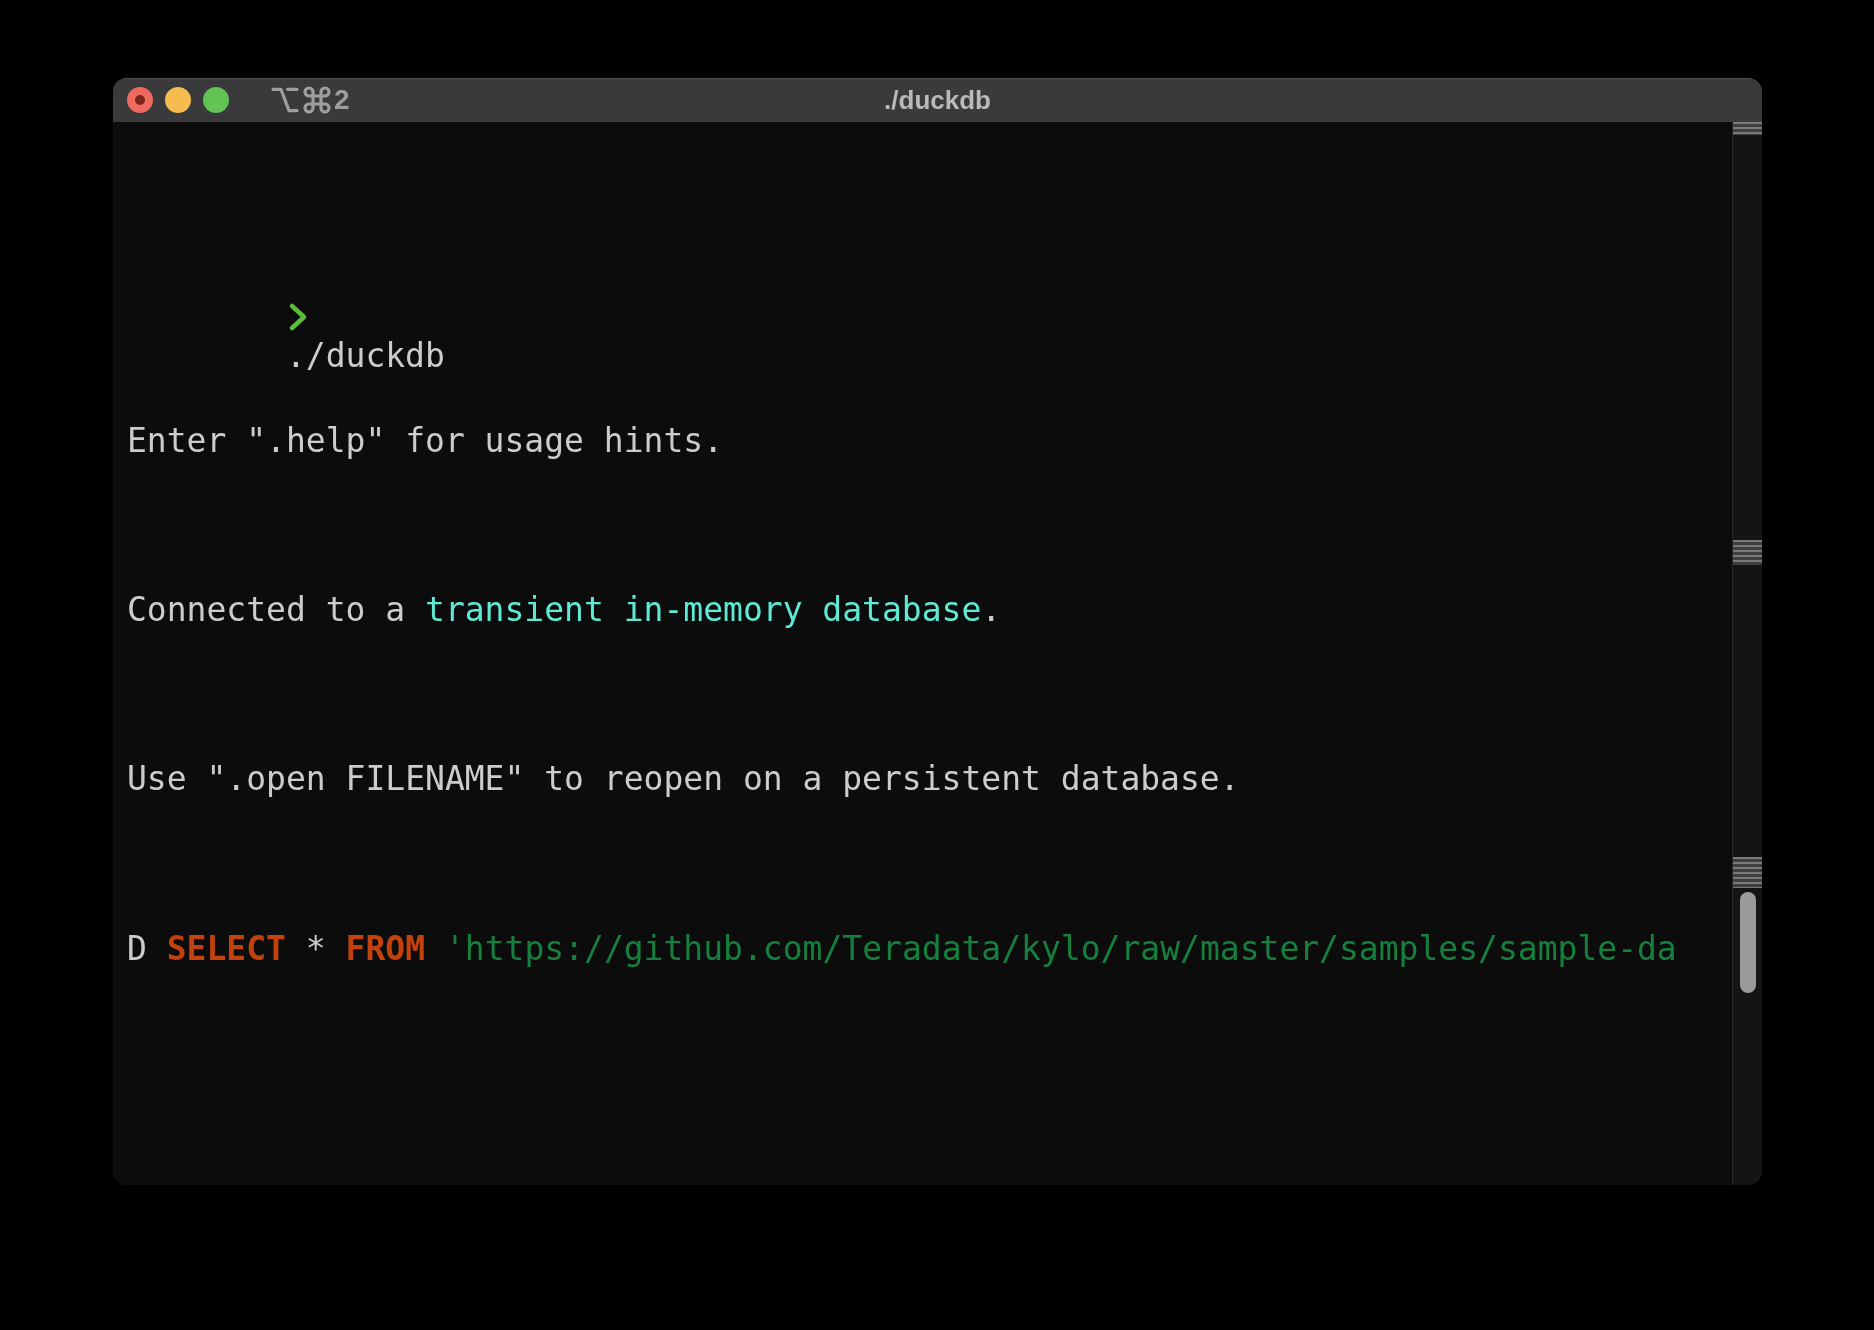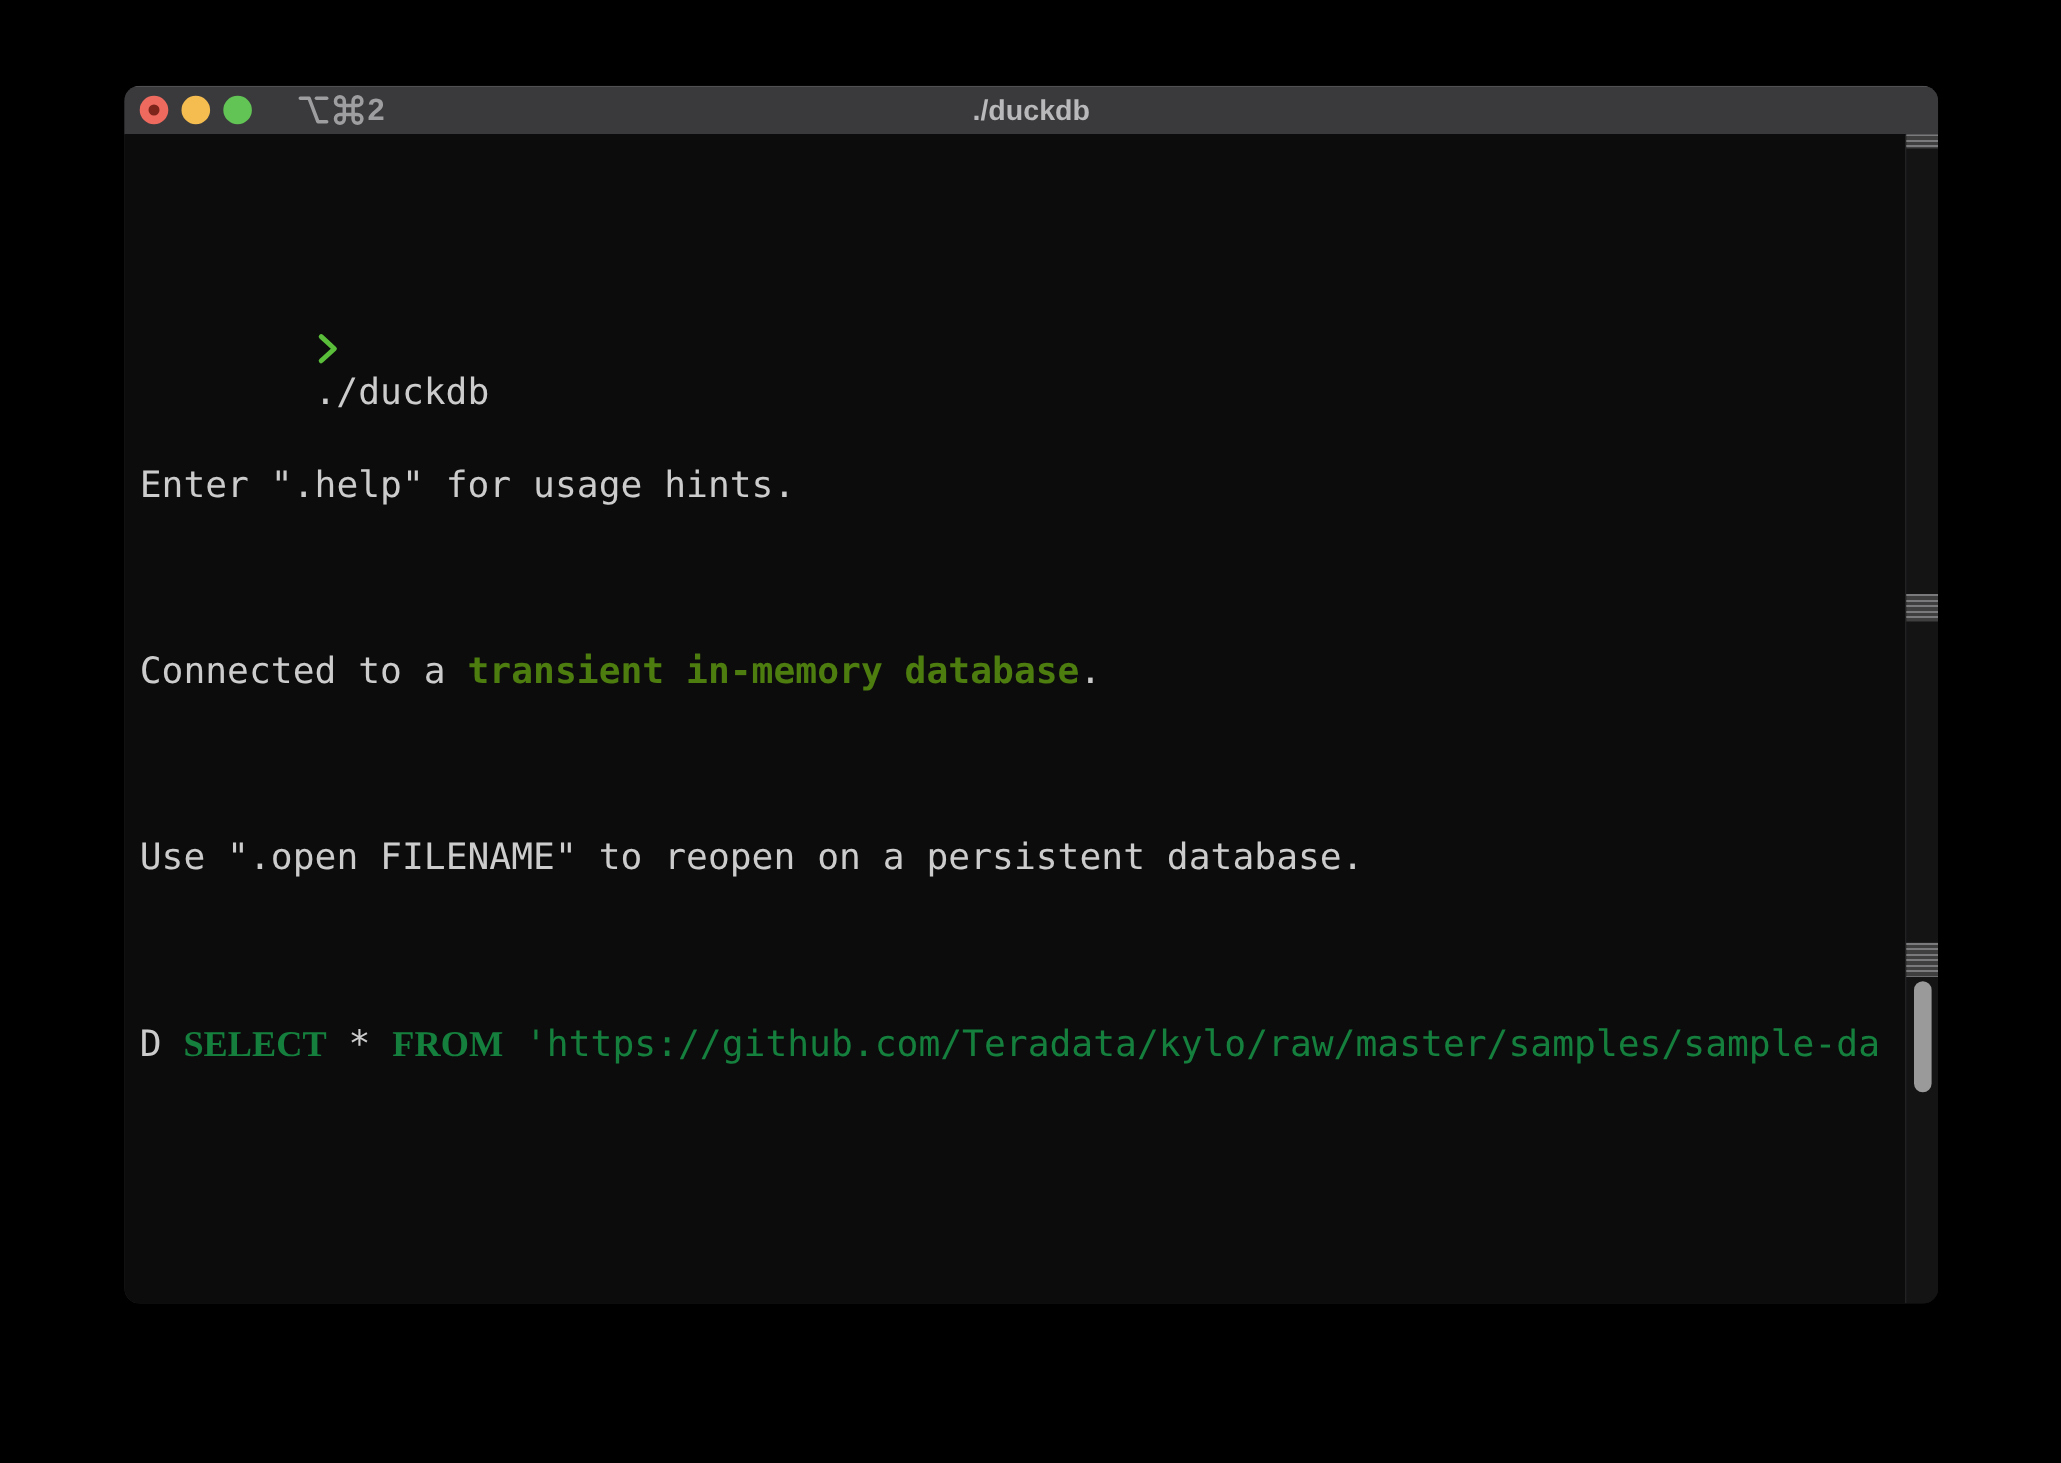--- a/index.html
+++ b/index.html
@@ -42,22 +42,22 @@
     position:absolute;left:0;top:44px;right:0;bottom:0;
     background:#0c0c0d;
     padding:2px 0 0 14px;
     font-family:"DejaVu Sans Mono",monospace;
     font-size:33px;line-height:42.3px;color:#cccccc;
     overflow:hidden;white-space:pre;
   }
   .line{position:relative;height:42.3px;}
   .prompt-chevron{position:absolute;left:1px;top:7px;}
   .prompt-cmd{margin-left:39.7px;}
-  .bold-white{font-weight:bold;color:#4d7c0f;text-align:center;}
-  .kw{font-weight:bold;color:#15803d;font-family:Liberation Serif, serif;}
+  .bold-white{font-weight:normal;color:#5eead4;text-align:center;}
+  .kw{font-weight:bold;color:#c2410c;}
   .str{color:#15803d;}
 
   
   .scrollbar{
     position:absolute;top:0;bottom:0;right:0;width:30px;
     background:#141415;border-left:1px solid #272728;
   }
   .mark{
     position:absolute;left:0;right:0;background:#3f3f40;
   }

